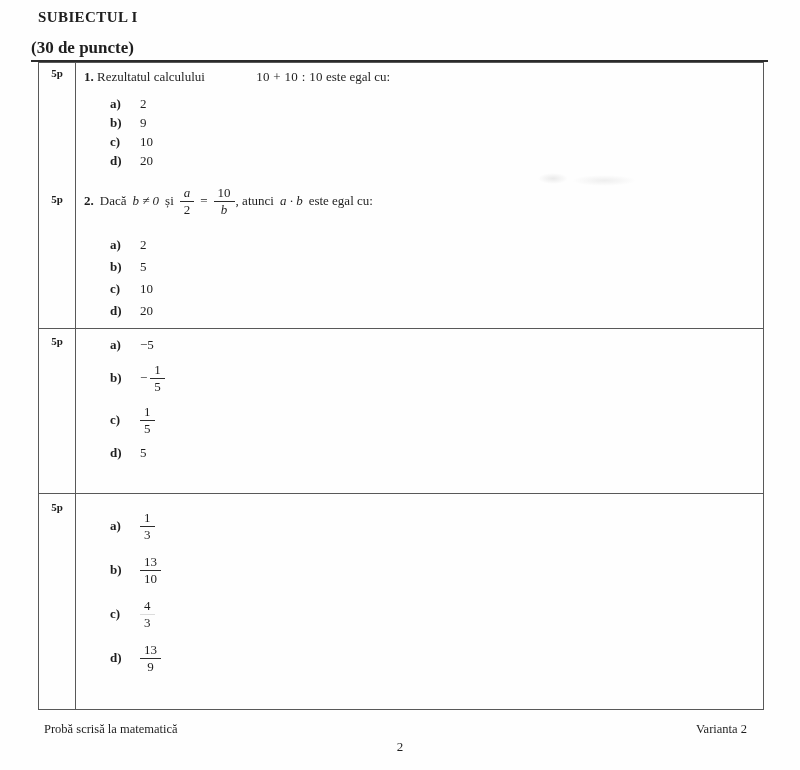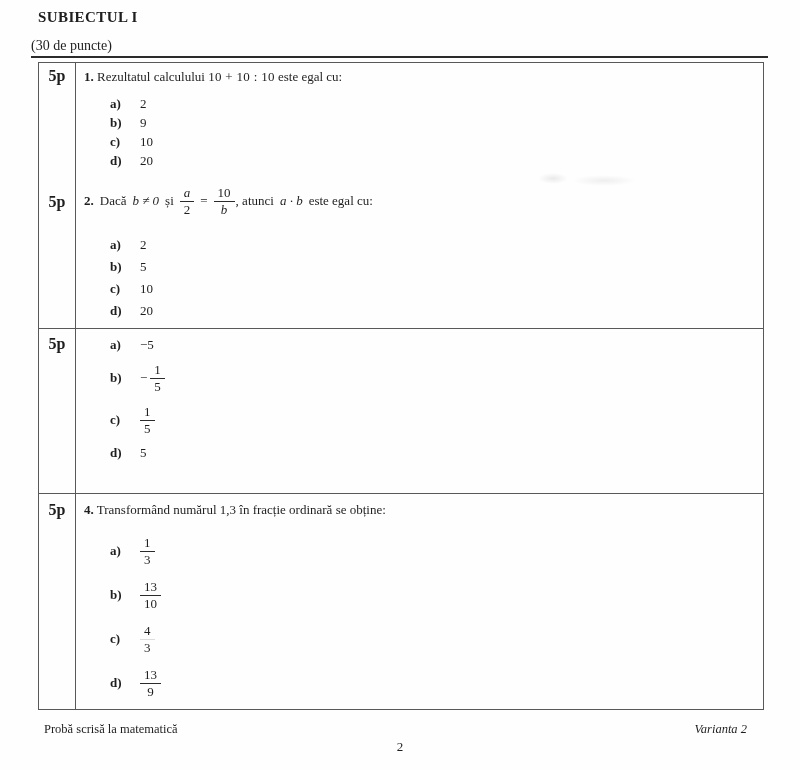--- a/index.html
+++ b/index.html
@@ -11,52 +11,52 @@
   .title{
     position:absolute;left:38px;top:9px;
     font-size:15px;font-weight:bold;letter-spacing:.4px;
   }
   .instr-row{
     position:absolute;left:31px;top:38px;width:737px;
     display:flex;justify-content:space-between;align-items:flex-end;
     border-bottom:2px solid #2b2b2b;padding-bottom:2px;
   }
   .instr{font-style:italic;font-weight:bold;font-size:13.5px;}
-  .points-total{font-weight:normal;font-size:14px;white-space:nowrap;}
+  .points-total{font-weight:bold;font-size:17px;white-space:nowrap;}
   
   .smudge{position:absolute;pointer-events:none;}
   .smudge.s1{left:538px;top:173px;width:30px;height:11px;
     background:radial-gradient(ellipse at center, rgba(110,110,110,.14), transparent 70%);}
   .smudge.s2{left:572px;top:175px;width:64px;height:11px;
     background:radial-gradient(ellipse at center, rgba(110,110,110,.11), transparent 70%);}
   
   .qtable{
     position:absolute;left:38px;top:62px;width:724px;
     border:1px solid #585858;
   }
   .row{display:flex;}
   .row + .row{border-top:1px solid #585858;}
   .row.r1{height:265px;}
   .row.r2{height:164px;}
   .row.r3{height:215px;}
   .pts-col{width:36px;flex-shrink:0;border-right:1px solid #585858;position:relative;}
   .pts{
     position:absolute;left:0;width:100%;text-align:center;
-    font-weight:bold;font-size:16px;
+    font-weight:bold;font-size:11px;
   }
   .pts.p1{top:4px;}
   .pts.p2{top:130px;}
   .pts.p3{top:6px;}
   .pts.p4{top:7px;}
   .content{flex:1;padding:0 6px 0 8px;font-size:13px;line-height:18px;}
   .qline{padding-top:5px;}
   .r3 .qline{padding-top:7px;}
   .qnum{font-weight:bold;}
   .qgap{display:inline-block;width:4px;}
-  .math{letter-spacing:.3px;}
+  .math{letter-spacing:.3px;margin-left:48px;}
   .var{font-style:italic;}
   
   .opts{margin:8px 0 0 26px;}
   .opts.o1{margin-top:8px;}
   .opts.o2{margin-top:12px;}
   .opts.o3{margin-top:4px;}
   .opts.o4{margin-top:10px;}
   .opt{display:flex;align-items:center;}
   .opt.h19{height:19px;}
   .opt.h22{height:22px;}
@@ -70,21 +70,21 @@
   .frac{display:inline-flex;flex-direction:column;align-items:center;
     line-height:16px;text-align:center;}
   .frac .num{border-bottom:1px solid #2b2b2b;padding:0 4px;}
   .frac .den{padding:0 4px;}
   .frac.faint .num{border-bottom-color:rgba(43,43,43,.16);}
   
   .eq{display:flex;align-items:center;gap:6px;margin-top:10px;height:42px;}
   .eq .mid{margin-left:-5px;}
   
   .footer-left{position:absolute;left:44px;top:722px;font-size:12.5px;}
-  .footer-right{position:absolute;right:53px;top:722px;font-size:12.5px;font-style:italic;}
+  .footer-right{position:absolute;right:53px;top:722px;font-size:12.5px;}
   .page-num{position:absolute;left:0;top:739px;width:100%;text-align:center;font-size:13px;}
 </style>
 </head>
 <body>
 
 <div class="page">
 
   <div class="title">SUBIECTUL I</div>
 
   <div class="instr-row">
@@ -203,24 +203,20 @@
           </div>
         </div>
       </div>
     </div>
 
     <div class="row r3">
       <div class="pts-col">
         <span class="pts p4">5p</span>
       </div>
       <div class="content">
-        <div class="qline">
-          <span class="qnum">4.</span>
-          <span>Transformând numărul 1,3 în fracție ordinară se obține:</span>
-        </div>
         <div class="opts o4">
           <div class="opt h44">
             <span class="letter">a)</span>
             <span class="val">
               <span class="frac">
                 <span class="num">1</span>
                 <span class="den">3</span>
               </span>
             </span>
           </div>

